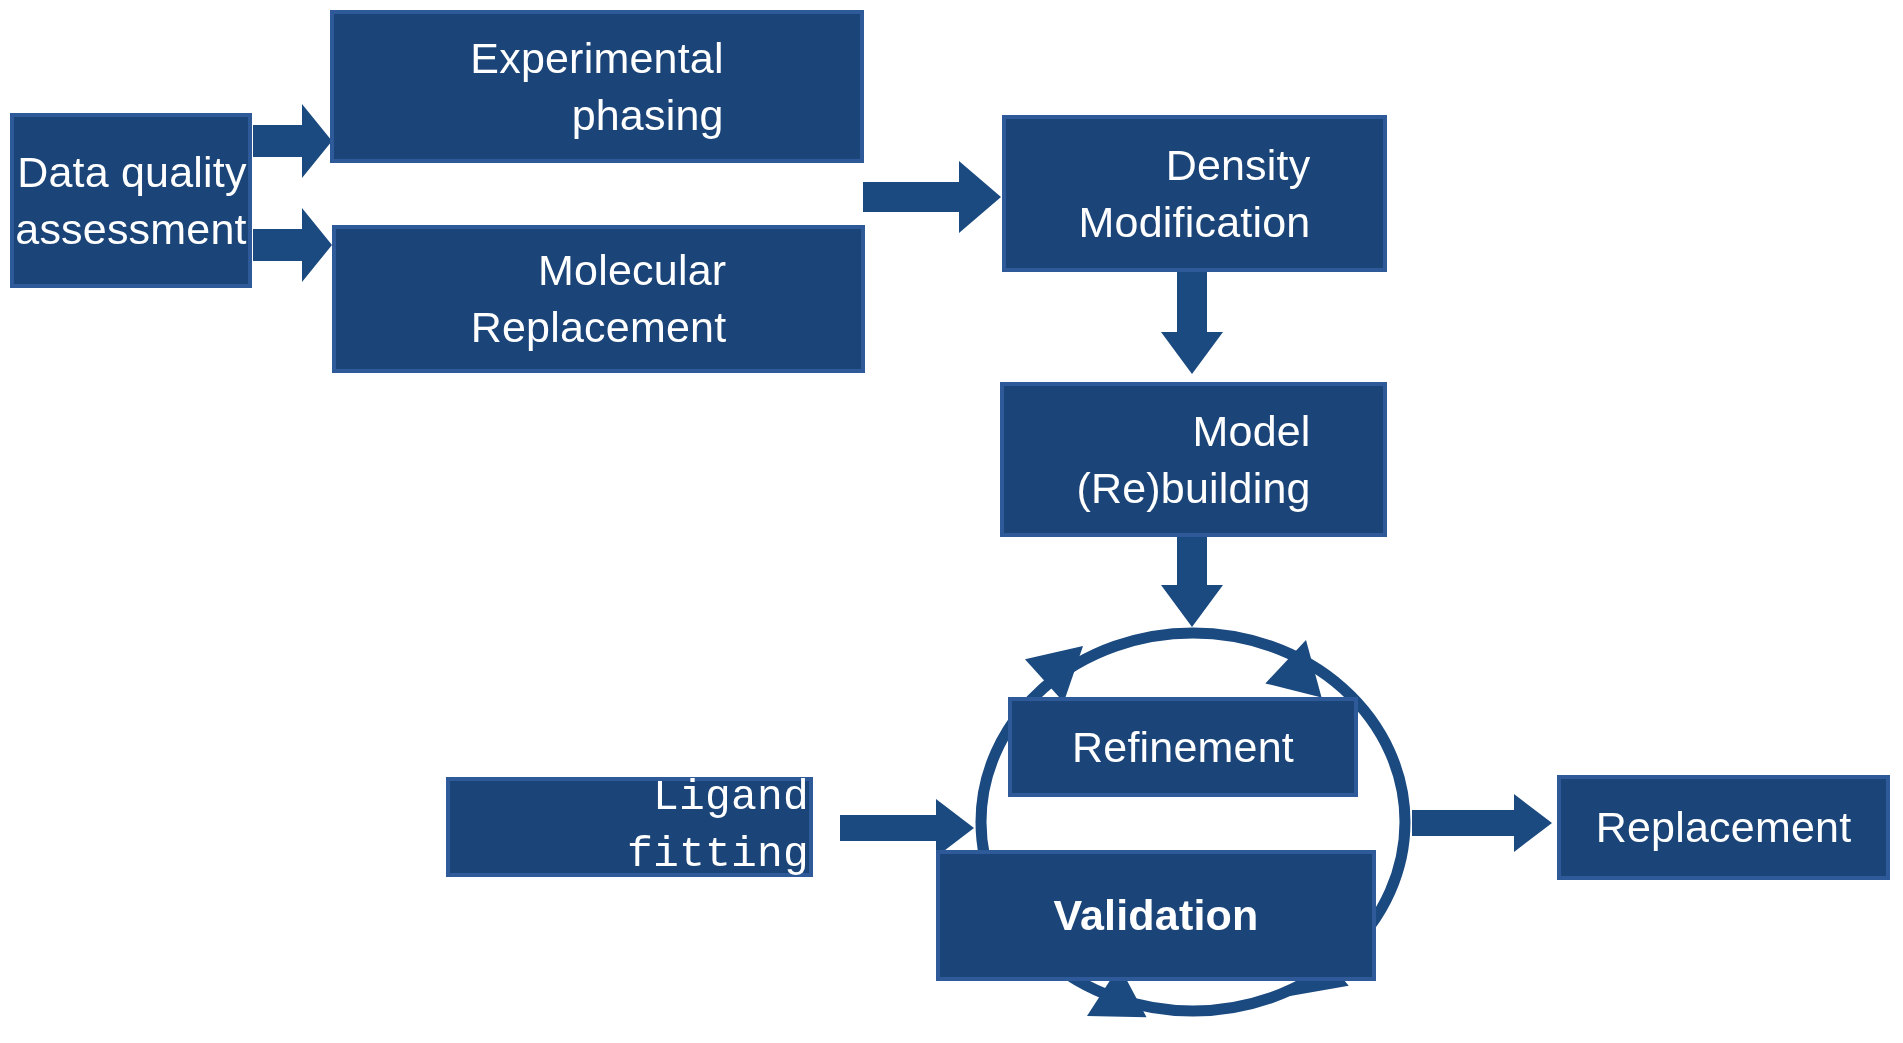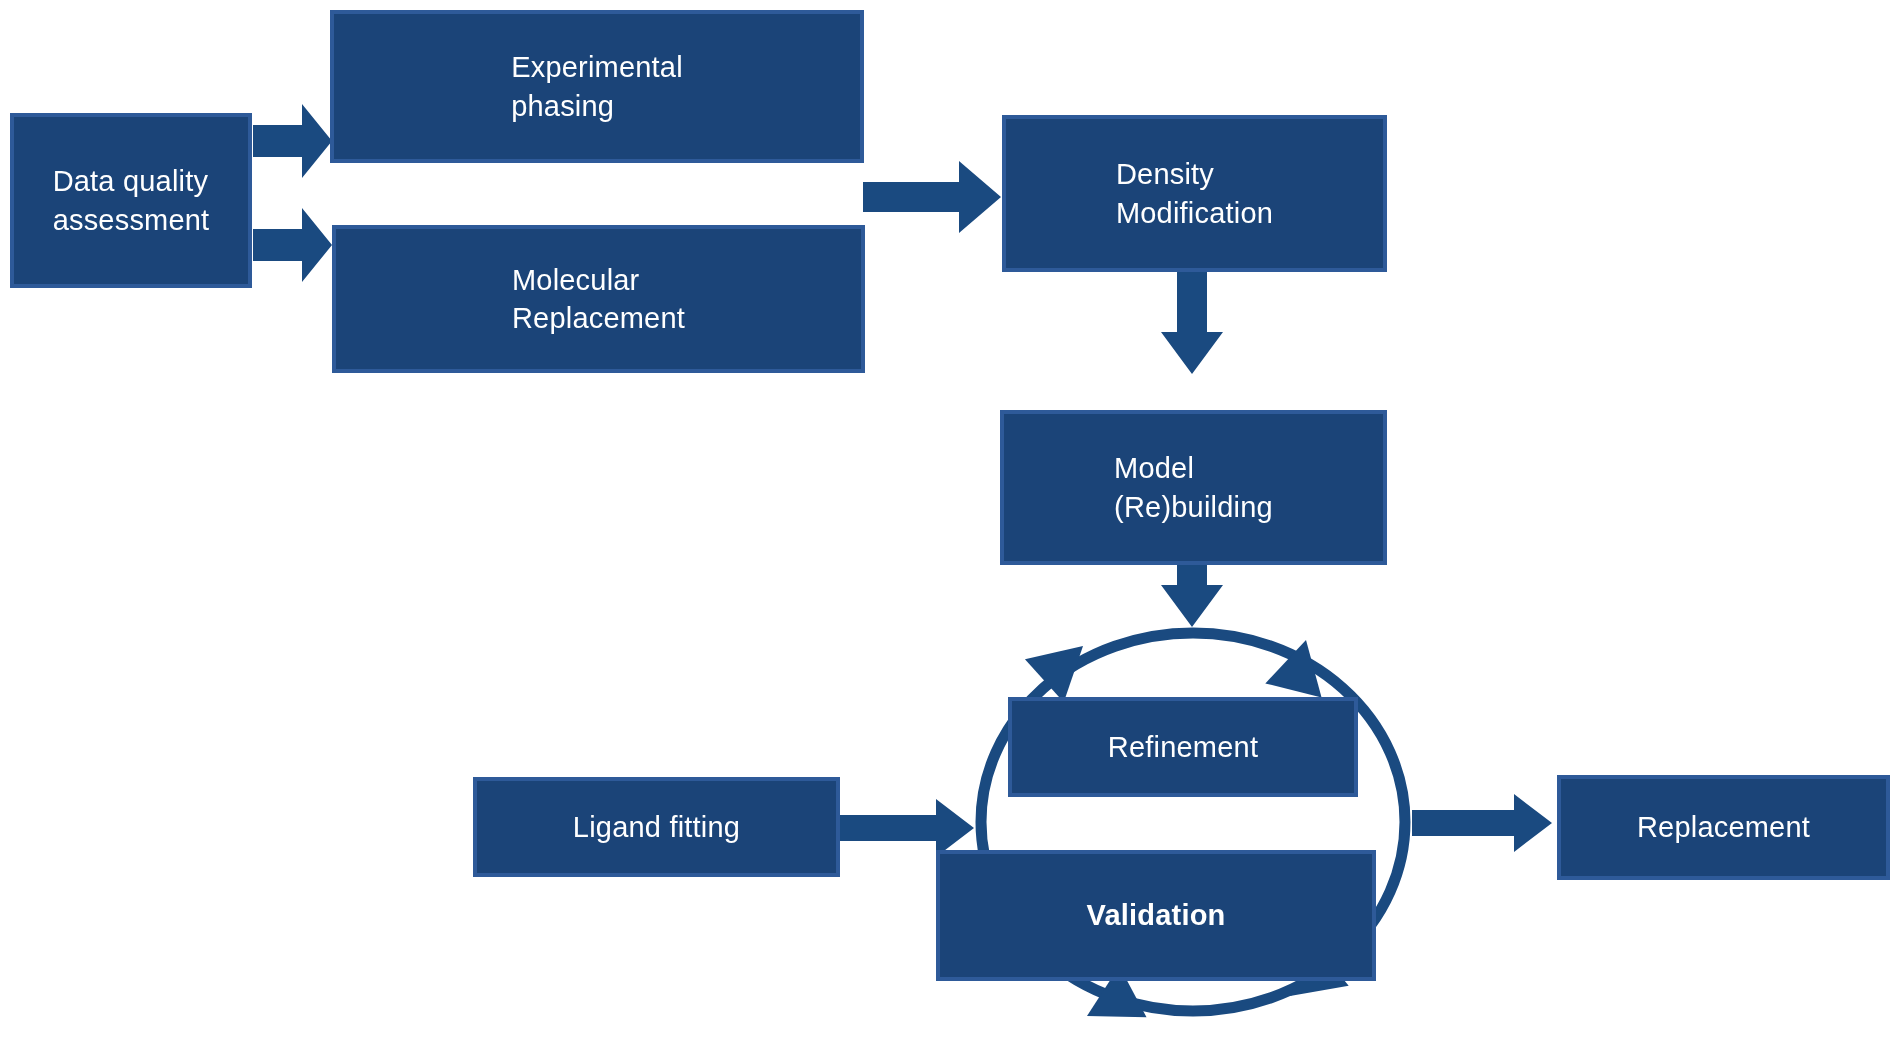--- a/index.html
+++ b/index.html
@@ -30,35 +30,35 @@
   .cycle-ring { fill: none; stroke: var(--connector); stroke-width: 11; }
   .node {
     position: absolute;
     z-index: 2;
     background: var(--box-fill);
     border: 4px solid var(--box-border);
     color: var(--text);
     display: flex;
     align-items: center;
     justify-content: center;
-    text-align: left;
-    font-size: 29px;
+    text-align: right;
+    font-size: 43px;
     line-height: 1.32;
     white-space: pre-line;
     letter-spacing: 0.2px;
   }
   
   .n-data-quality        { left:   10px; top: 113px; width: 242px; height: 175px; }
   .n-experimental        { left:  330px; top:  10px; width: 534px; height: 153px; }
   .n-molecular           { left:  332px; top: 225px; width: 533px; height: 148px; }
   .n-density             { left: 1002px; top: 115px; width: 385px; height: 157px; }
-  .n-model               { left: 1000px; top: 382px; width: 387px; height: 155px; margin-top: 28px; }
+  .n-model               { left: 1000px; top: 382px; width: 387px; height: 155px; }
   .n-refinement          { left:  1008px; top: 697px; width: 350px; height: 100px; }
   .n-validation          { left:  936px; top: 850px; width: 440px; height: 131px; font-weight: bold; }
-  .n-ligand              { left:  473px; top: 777px; width: 367px; height: 100px; }
+  .n-ligand              { left:  446px; top: 777px; width: 367px; height: 100px; font-family: Liberation Mono, monospace; }
   .n-deposition          { left: 1557px; top: 775px; width: 333px; height: 105px; }
 </style>
 </head>
 <body>
 
 <div class="canvas">
 
   <svg class="connector-layer" viewBox="0 0 1903 1043" aria-hidden="true">
 
     <ellipse class="cycle-ring" cx="1193" cy="822" rx="212" ry="189"></ellipse>

